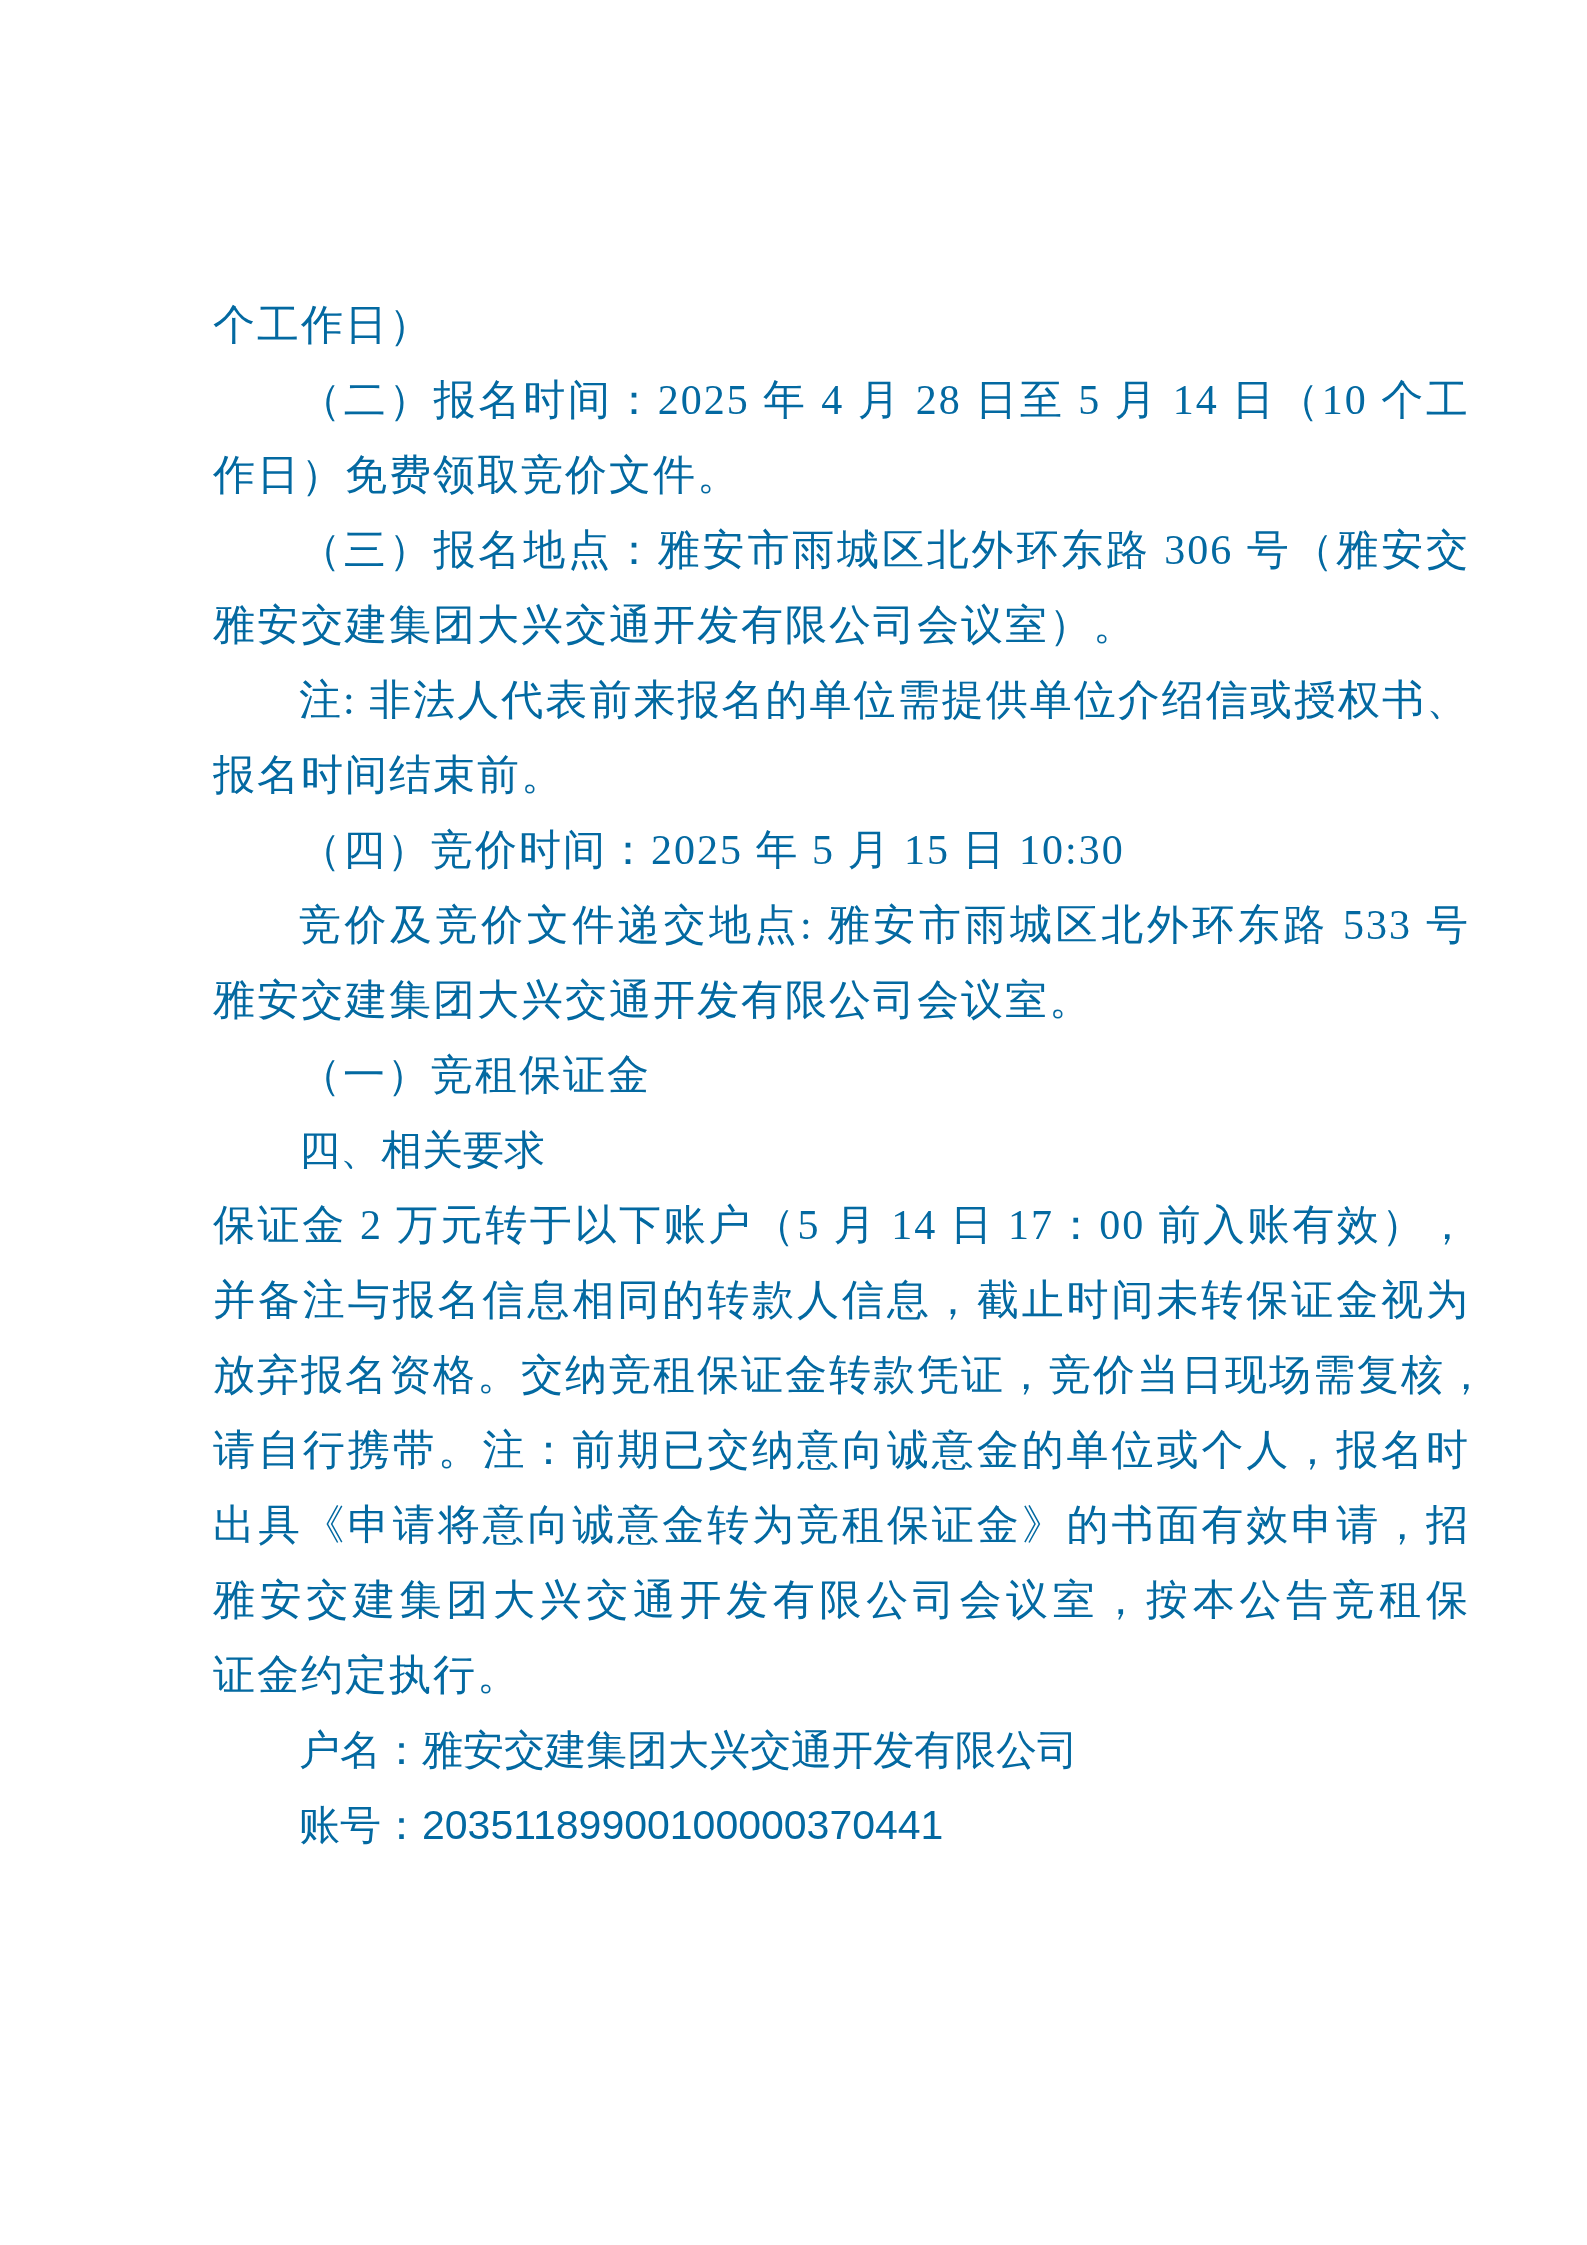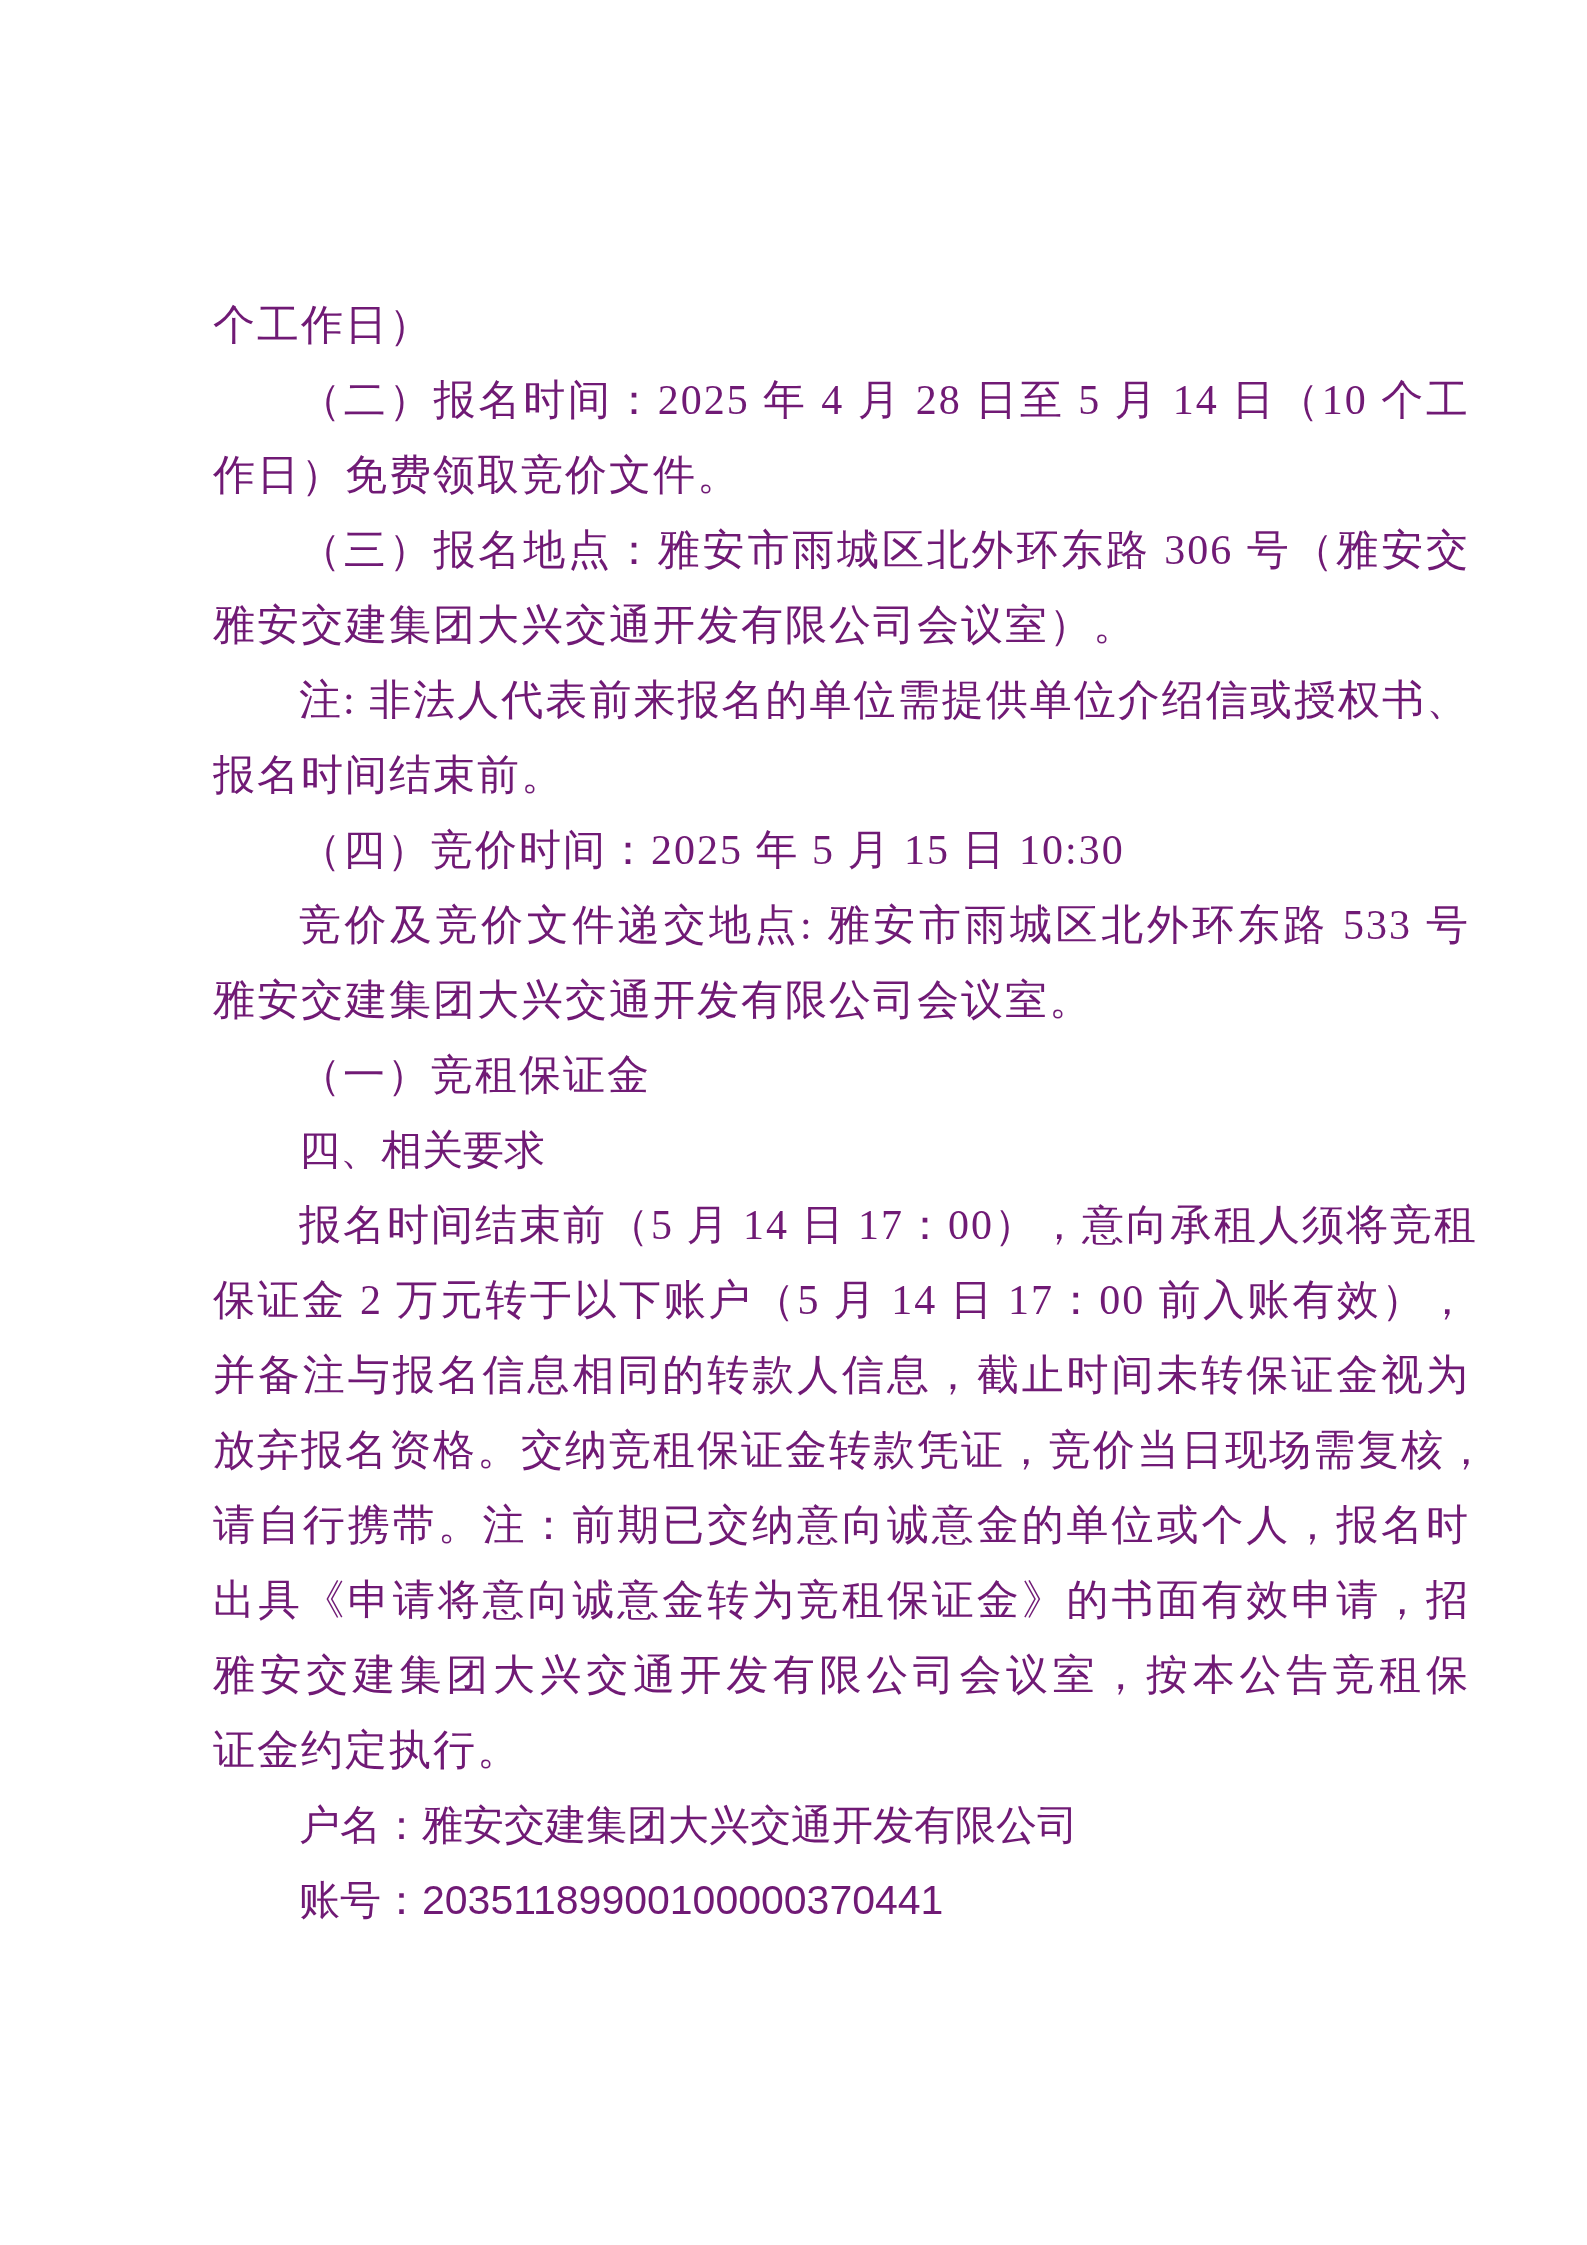--- a/index.html
+++ b/index.html
@@ -1,20 +1,20 @@
 <!DOCTYPE html>
 <html><head>
 <meta charset="utf-8">
 <style>
   html,body{margin:0;padding:0;background:#ffffff;}
   .page{
     position:relative;
     width:1587px;height:2245px;
     background:#ffffff;
-    color:#701a75;
+    color:#0369a1;
     font-family:"Liberation Serif","DejaVu Serif",serif;
     overflow:hidden;
   }
   .textblock{
     position:absolute;
     left:213px;top:288px;
     width:1257px;
   }
   .line{
     height:75px;
@@ -46,21 +46,20 @@
       <div class="line"><span class="run">作日）免费领取竞价文件。</span></div>
       <div class="line indent j"><span class="run">（三）报名地点：雅安市雨城区北外环东路 306 号（雅安交</span></div>
       <div class="line"><span class="run">雅安交建集团大兴交通开发有限公司会议室）。</span></div>
       <div class="line indent j"><span class="run bold">注: 非法人代表前来报名的单位需提供单位介绍信或授权书、</span></div>
       <div class="line"><span class="run bold">报名时间结束前。</span></div>
       <div class="line indent"><span class="run">（四）竞价时间：2025 年 5 月 15 日 10:30</span></div>
       <div class="line indent j"><span class="run">竞价及竞价文件递交地点: 雅安市雨城区北外环东路 533 号</span></div>
       <div class="line"><span class="run">雅安交建集团大兴交通开发有限公司会议室。</span></div>
       <div class="line indent"><span class="run">（一）竞租保证金</span></div>
       <div class="line indent sans"><span class="run bold">四、相关要求</span></div>
-      <div class="line indent j"><span class="run">报名时间结束前（5 月 14 日 17：00），意向承租人须将竞租</span></div>
       <div class="line j"><span class="run">保证金 2 万元转于以下账户（5 月 14 日 17：00 前入账有效），</span></div>
       <div class="line j"><span class="run">并备注与报名信息相同的转款人信息，截止时间未转保证金视为</span></div>
       <div class="line j"><span class="run">放弃报名资格。交纳竞租保证金转款凭证，竞价当日现场需复核，</span></div>
       <div class="line j"><span class="run">请自行携带。</span><span class="run bold">注：前期已交纳意向诚意金的单位或个人，报名时</span></div>
       <div class="line j"><span class="run bold">出具《申请将意向诚意金转为竞租保证金》的书面有效申请，招</span></div>
       <div class="line j"><span class="run bold">雅安交建集团大兴交通开发有限公司会议室，按本公告竞租保</span></div>
       <div class="line"><span class="run bold">证金约定执行。</span></div>
       <div class="line indent sans"><span class="run bold">户名：雅安交建集团大兴交通开发有限公司</span></div>
       <div class="line indent sans"><span class="run bold">账号：20351189900100000370441</span></div>
     </div>

